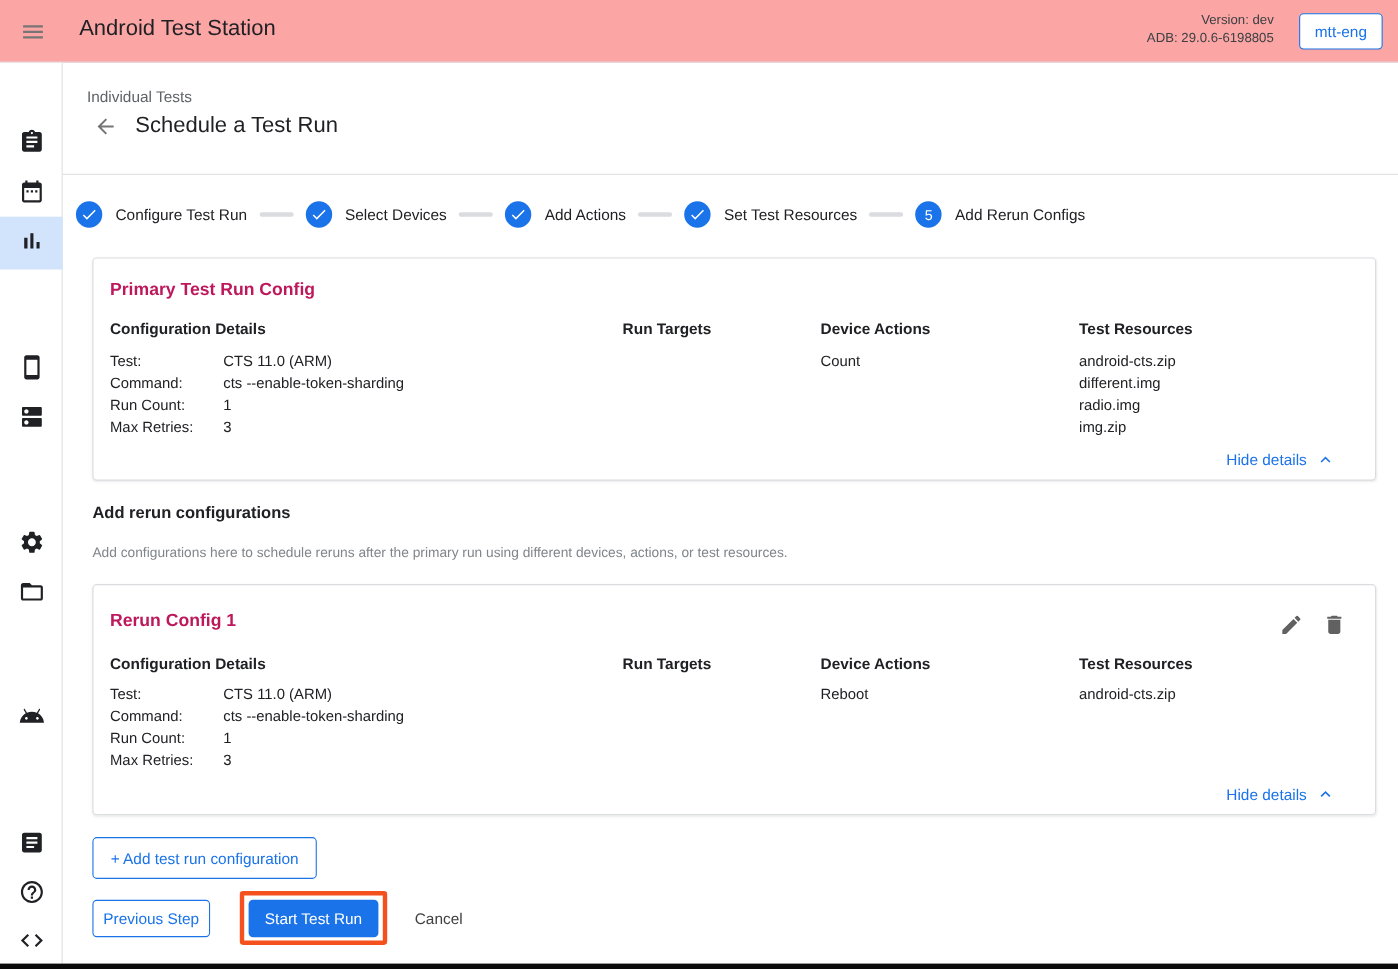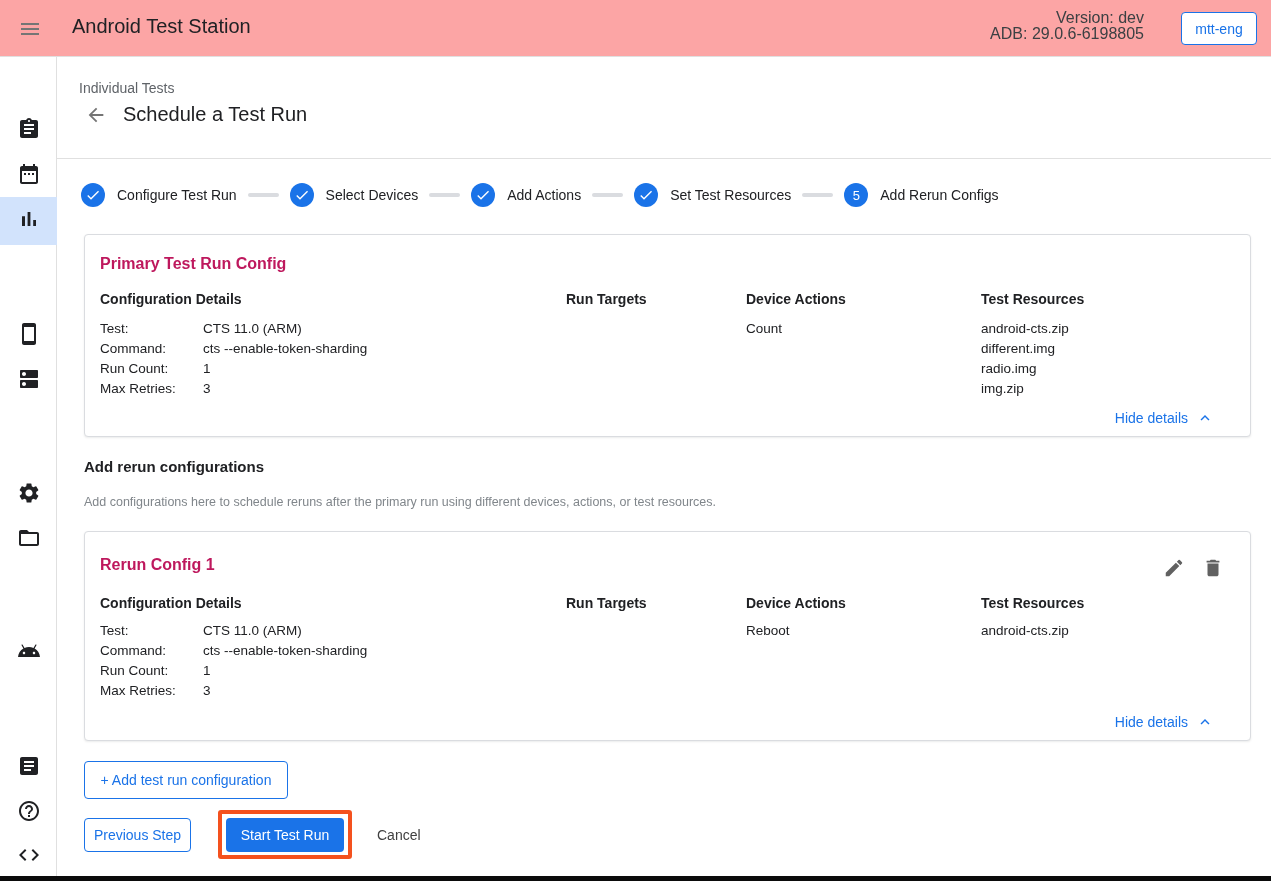--- a/index.html
+++ b/index.html
@@ -6,43 +6,43 @@
   html,body { width:1271px; height:881px; background:#fff;
     font-family:"Liberation Sans", sans-serif; color:#202124; }
   #app { position:relative; width:1271px; height:881px; overflow:hidden; background:#fff; }
 
   
   .header { position:absolute; top:0; left:0; width:1271px; height:57px;
     background:#fca5a5; border-bottom:1px solid #e0e0e0; }
   .hamburger { position:absolute; left:18px; top:17px; width:24px; height:24px;
     color:#757575; cursor:pointer; }
   .app-title { position:absolute; left:72px; top:15px; font-size:20px; color:#202124; }
-  .version-block { position:absolute; right:127px; top:10px; text-align:right;
-    font-size:16px; color:#3c4043; line-height:16px; }
+  .version-block { position:absolute; right:113px; top:10px; text-align:right;
+    font-size:12px; color:#3c4043; line-height:16px; }
   .host-btn { position:absolute; right:14px; top:12px; width:76px; height:33px;
     border:1px solid #1a73e8; border-radius:4px; background:#fff; color:#1a73e8;
     font-size:14px; display:flex; align-items:center; justify-content:center; cursor:pointer; }
 
   
   .sidebar { position:absolute; left:0; top:57px; width:57px; height:819px;
     background:#fff; border-right:1px solid #e0e0e0; }
   .side-item { position:absolute; left:0; width:57px; height:48px;
     display:flex; align-items:center; justify-content:center; color:#202124; cursor:pointer; }
   .side-item.active { background:#d2e3fc; }
   .side-item svg { width:24px; height:24px; }
 
   
   .breadcrumb { position:absolute; left:79px; top:80px; font-size:14px; color:#5f6368; }
   .back-arrow { position:absolute; left:85px; top:104px; width:22px; height:22px;
     color:#757575; cursor:pointer; }
   .page-title { position:absolute; left:123px; top:103px; font-size:20px; color:#202124; }
   .head-divider { position:absolute; left:57px; top:158px; width:1214px; height:1px; background:#e0e0e0; }
 
   
-  .stepper { position:absolute; left:81px; top:183px; height:24px;
+  .stepper { position:absolute; left:69px; top:183px; height:24px;
     display:flex; align-items:center; }
   .step { display:flex; align-items:center; cursor:pointer; }
   .step-circle { width:24px; height:24px; border-radius:50%; background:#1a73e8;
     display:flex; align-items:center; justify-content:center; color:#fff; flex:none; }
   .step-circle svg { width:16px; height:16px; }
   .step-num { font-size:13px; color:#fff; }
   .step-label { margin-left:12px; font-size:14px; color:#202124; white-space:nowrap; }
   .connector { width:31px; height:4px; background:#dadce0; border-radius:2px; margin:0 11px; flex:none; }
 
   

